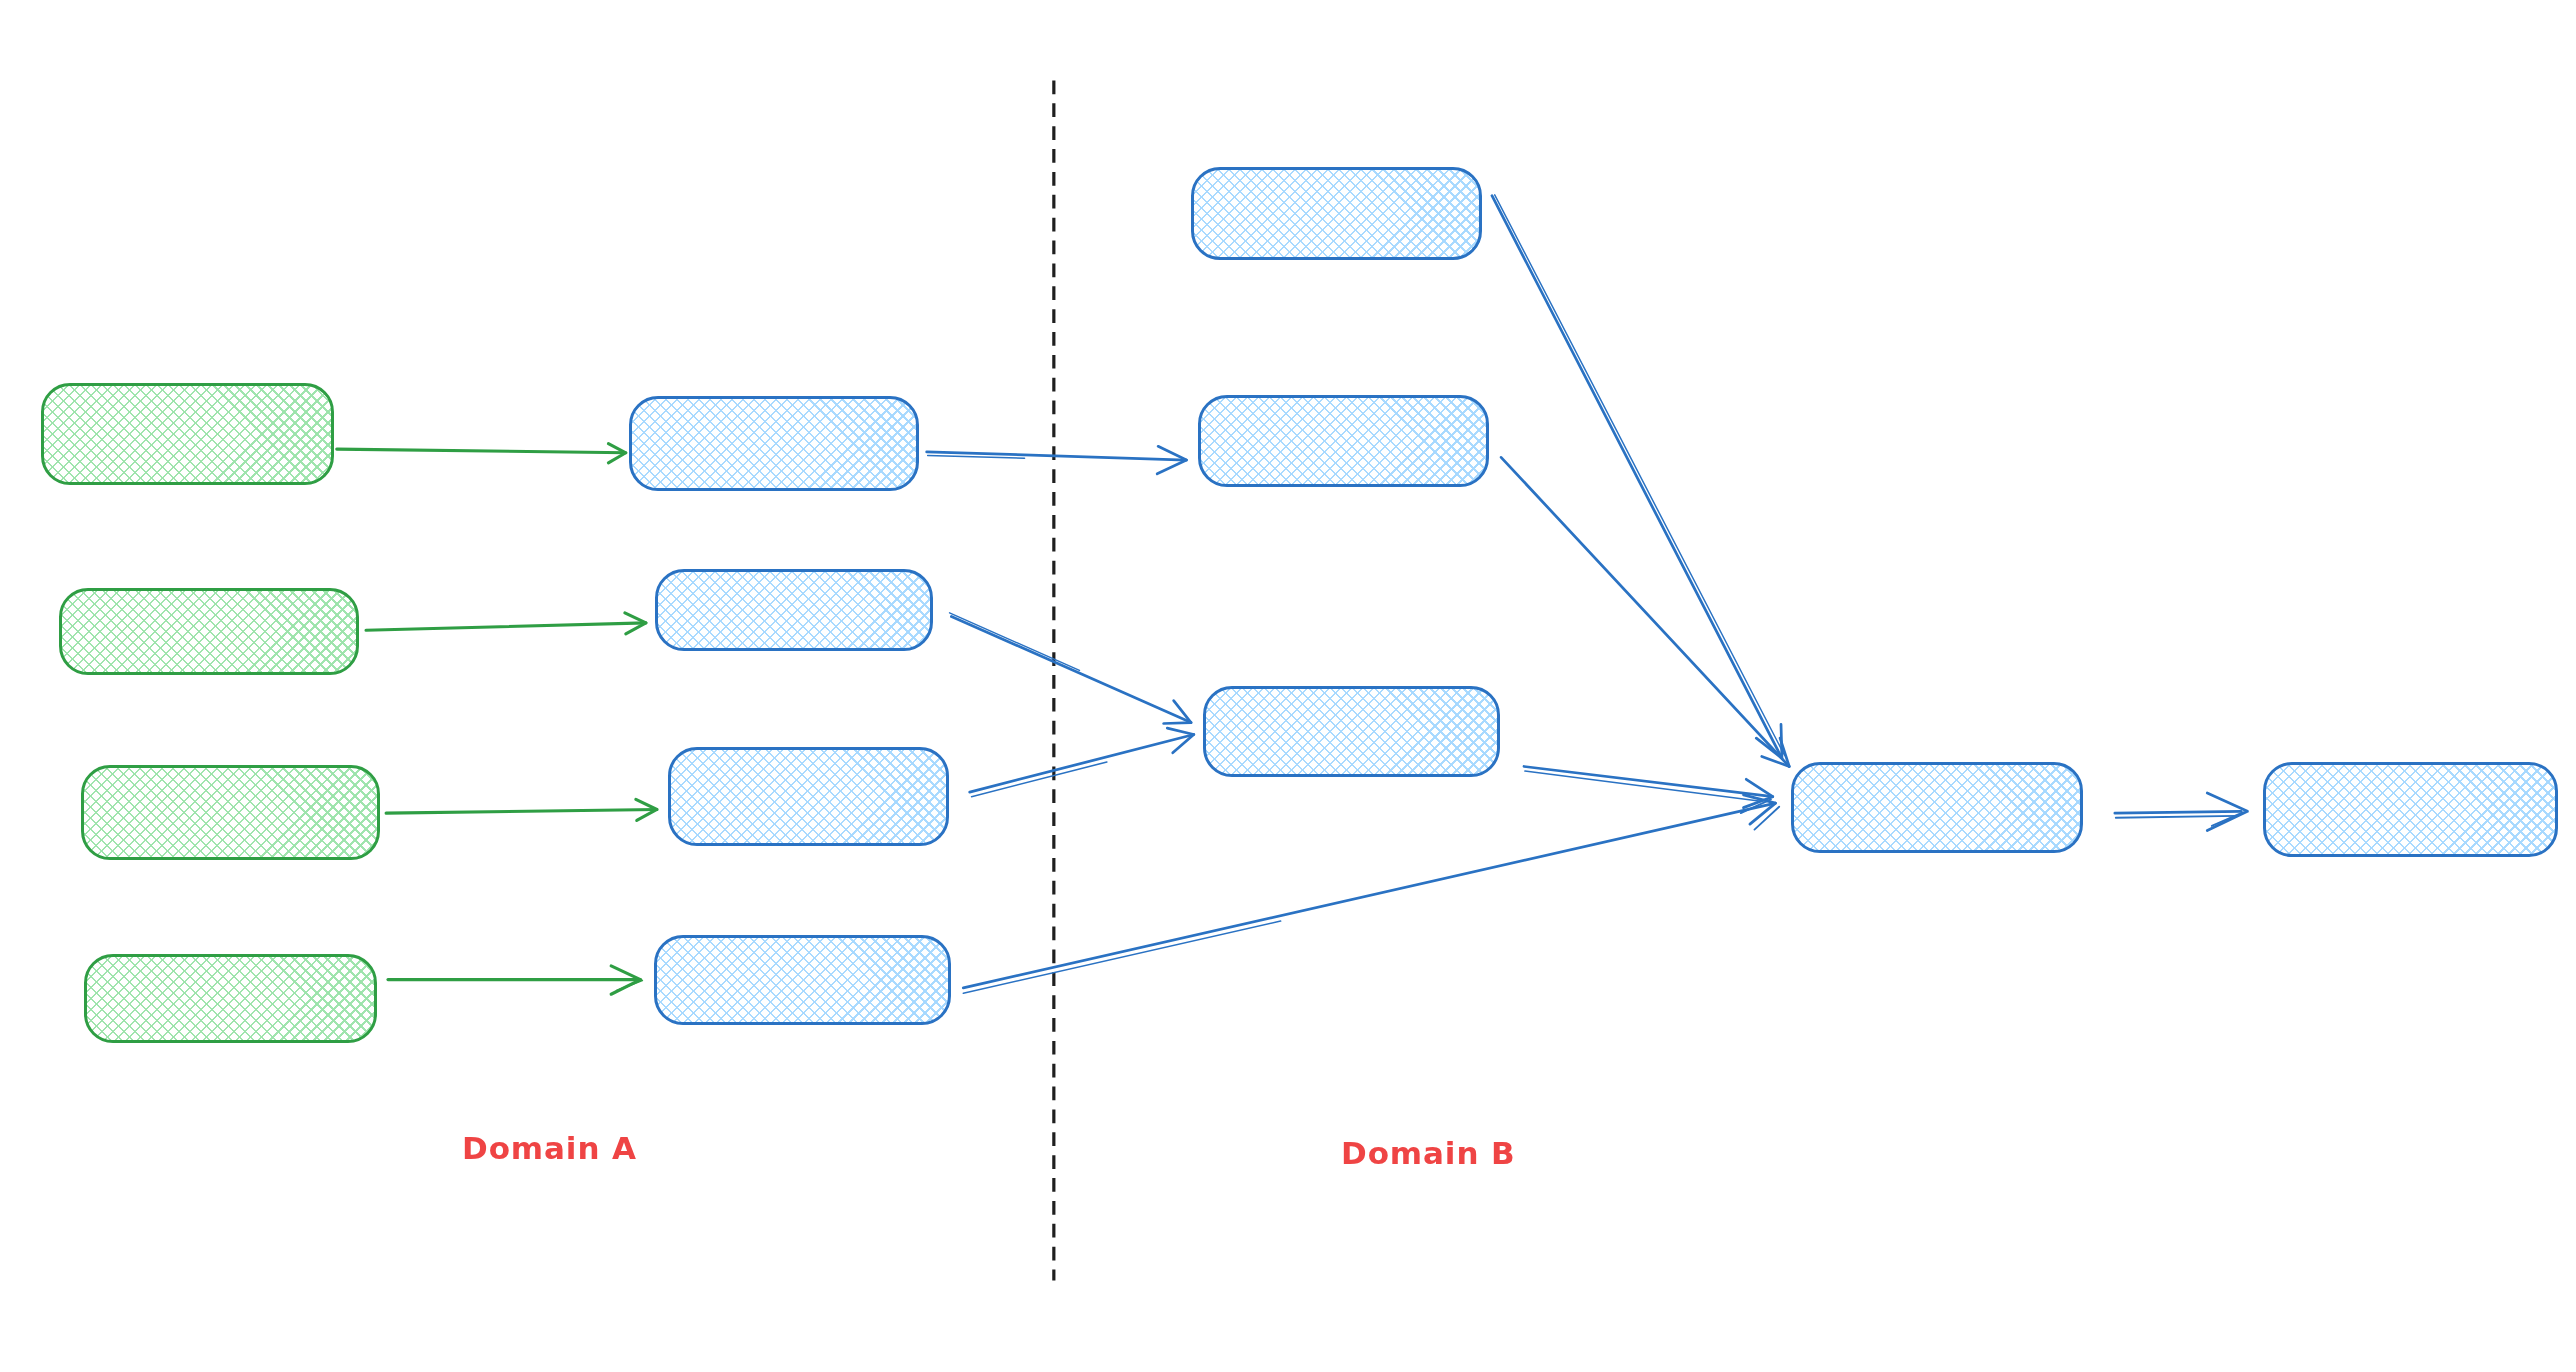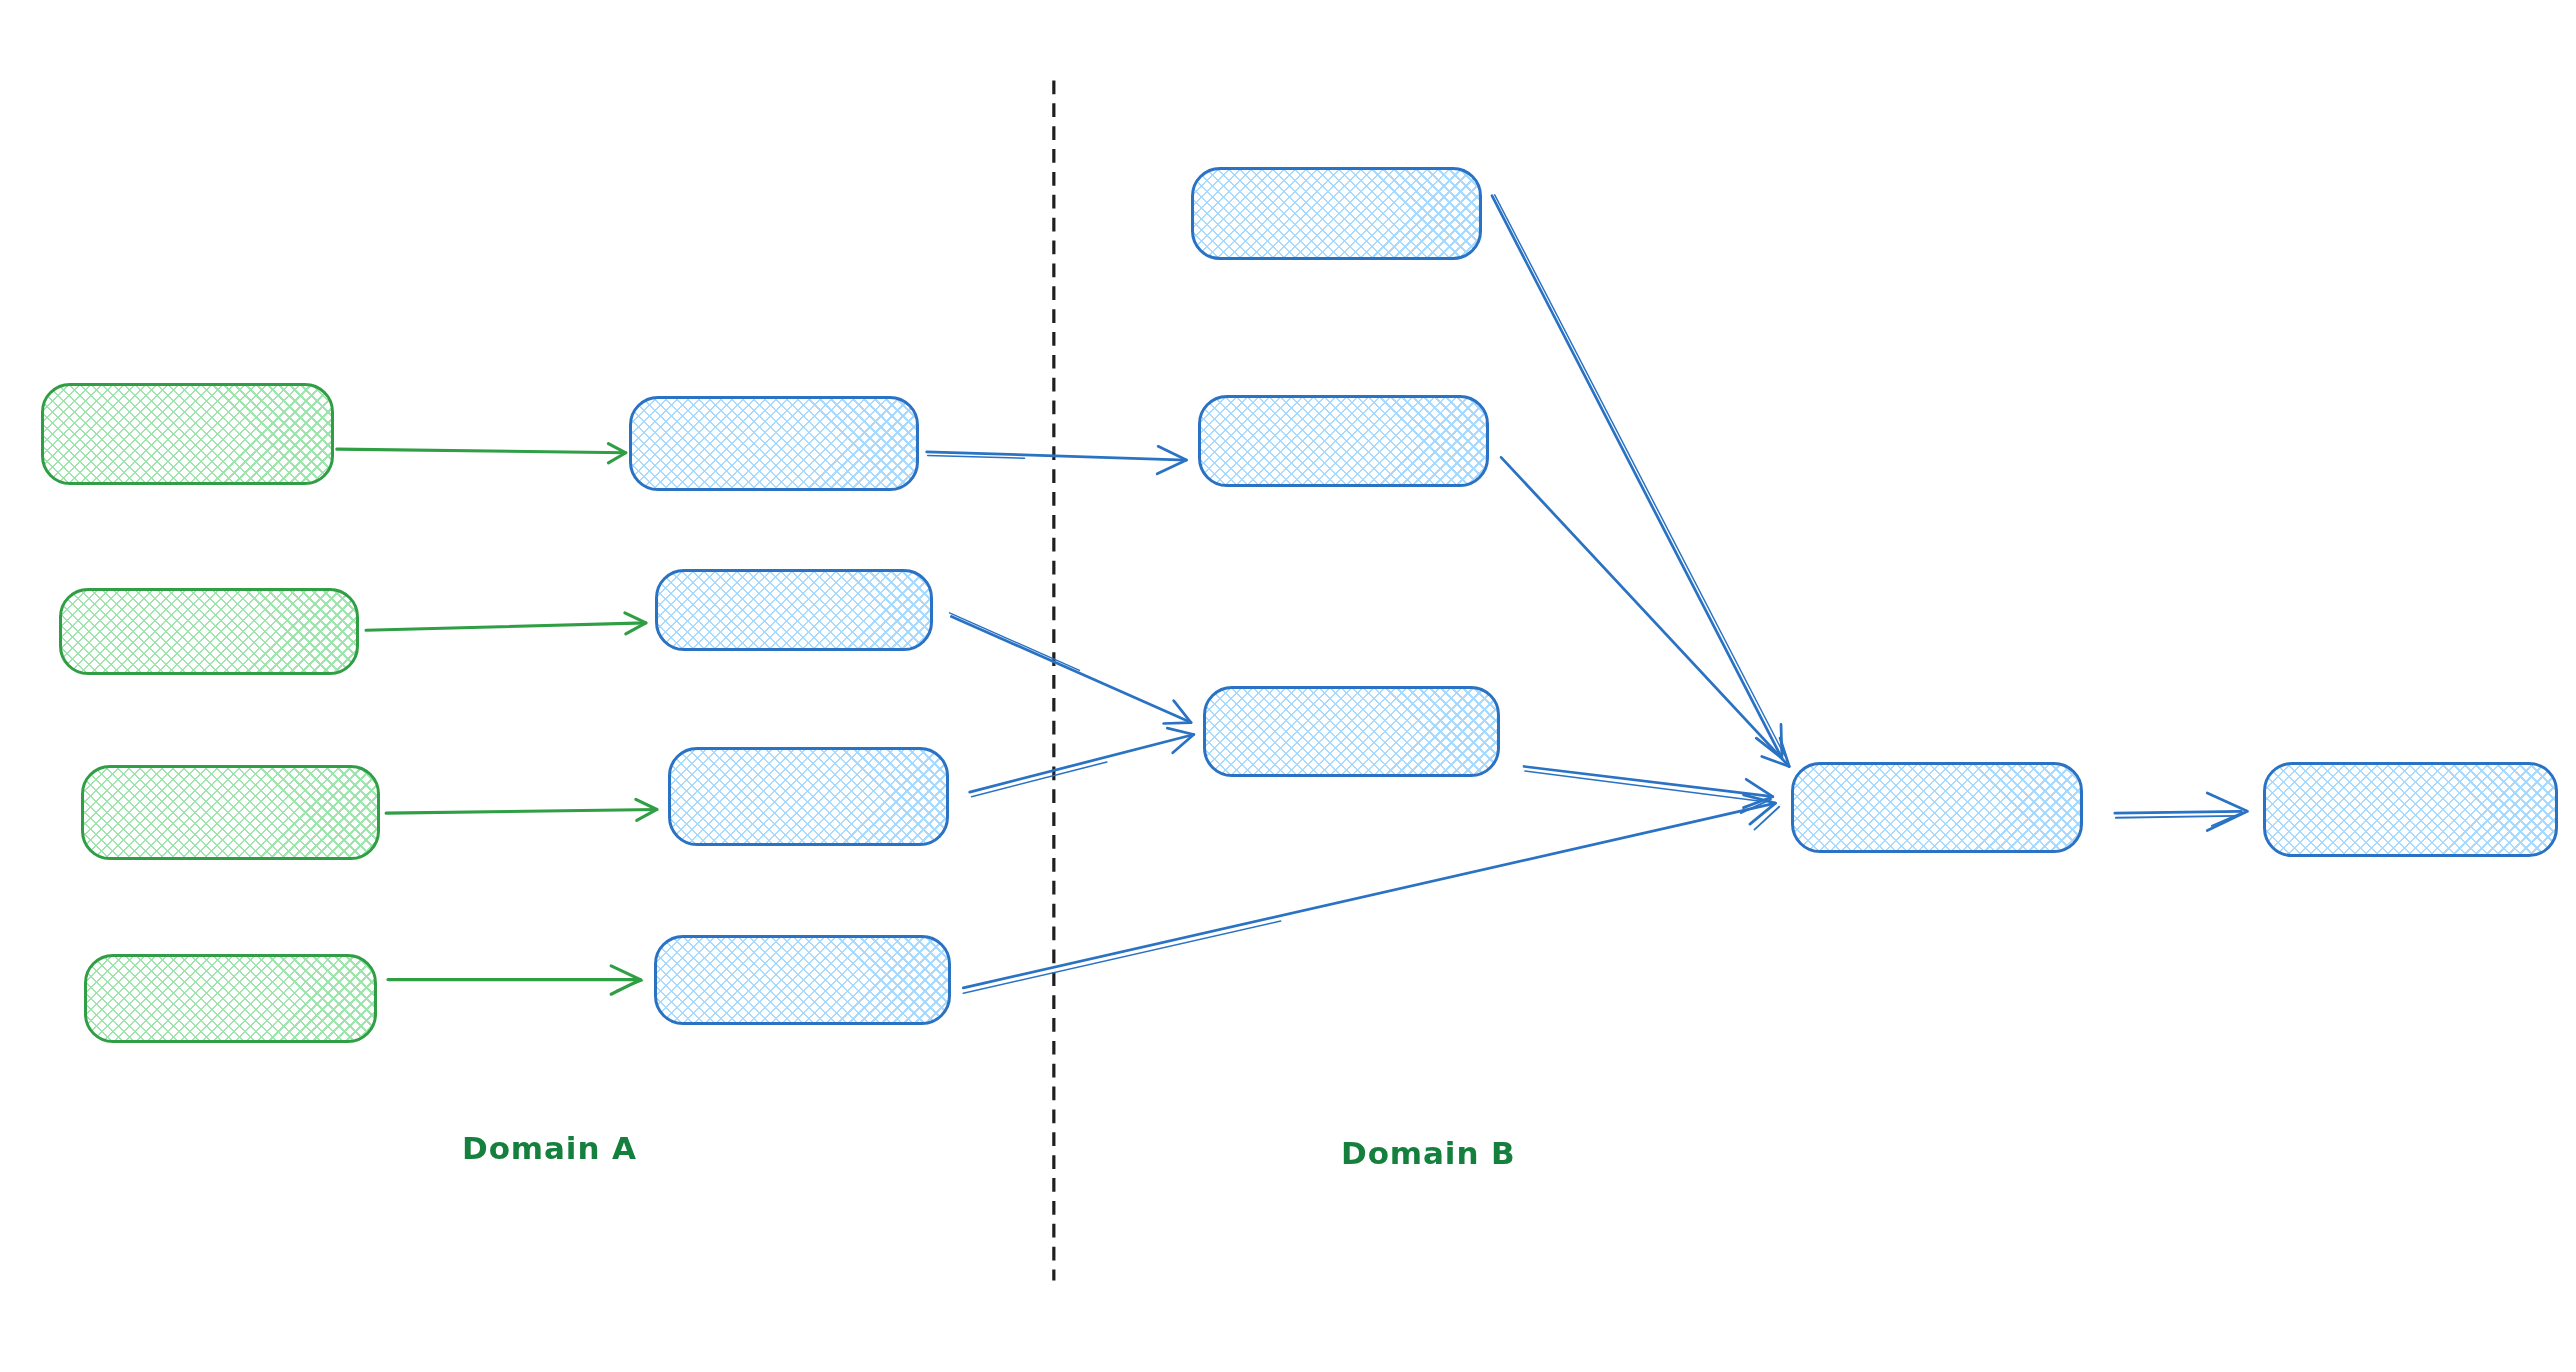--- a/index.html
+++ b/index.html
@@ -17,21 +17,21 @@
       repeating-linear-gradient(45deg, rgba(155,227,170,0.95) 0px, rgba(155,227,170,0.95) 1.6px, transparent 1.6px, transparent 7.8px),
       repeating-linear-gradient(135deg, rgba(155,227,170,0.95) 0px, rgba(155,227,170,0.95) 1.6px, transparent 1.6px, transparent 7.8px);
   }
   .node.blue{
     border:3.2px solid #2a72c3;
     background-image:
       repeating-linear-gradient(45deg, rgba(165,216,255,0.95) 0px, rgba(165,216,255,0.95) 1.6px, transparent 1.6px, transparent 7.8px),
       repeating-linear-gradient(135deg, rgba(165,216,255,0.95) 0px, rgba(165,216,255,0.95) 1.6px, transparent 1.6px, transparent 7.8px);
   }
   .domain-label{
-    position:absolute;color:#15803d;font-size:31px;font-weight:600;letter-spacing:0.9px;
+    position:absolute;color:#ef4444;font-size:31px;font-weight:600;letter-spacing:0.9px;
     white-space:nowrap;
   }
   .edge-shaft{fill:none;stroke-linecap:round;stroke-linejoin:round;}
   .green-stroke{stroke:#2f9e44;}
   .blue-stroke{stroke:#2a72c3;}
 </style>
 </head>
 <body>
 
 <div class="canvas">

